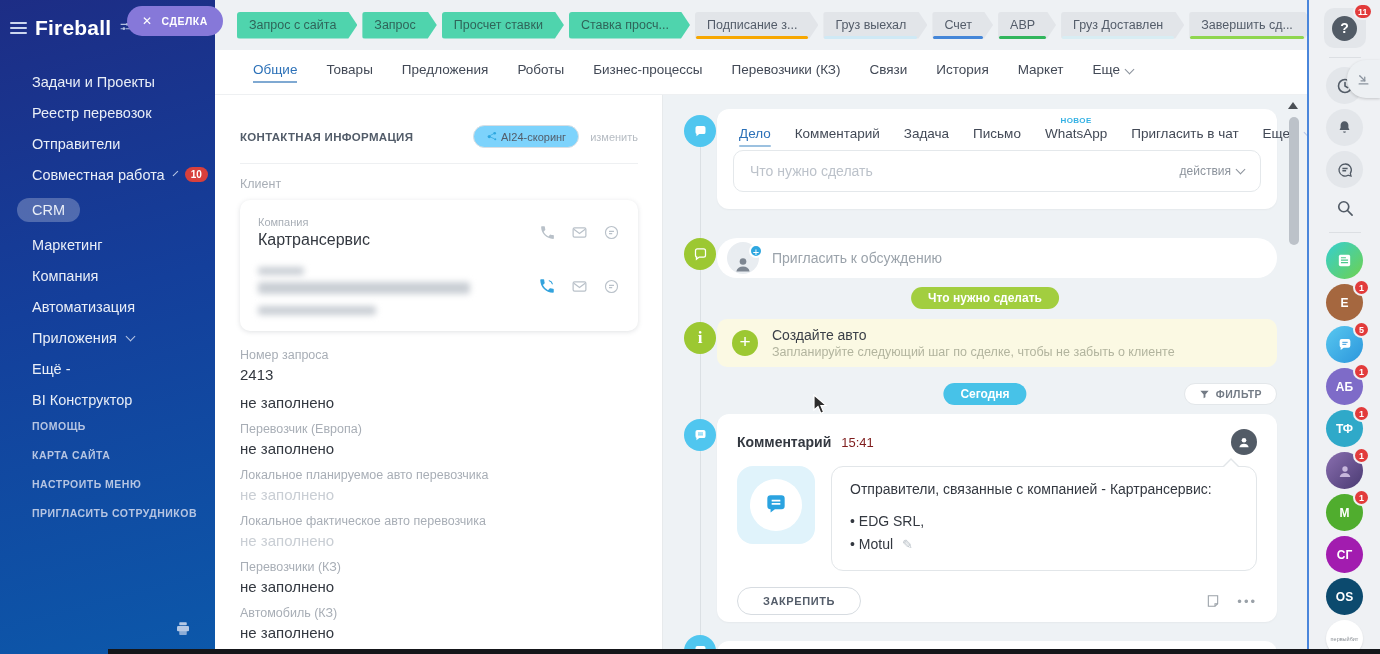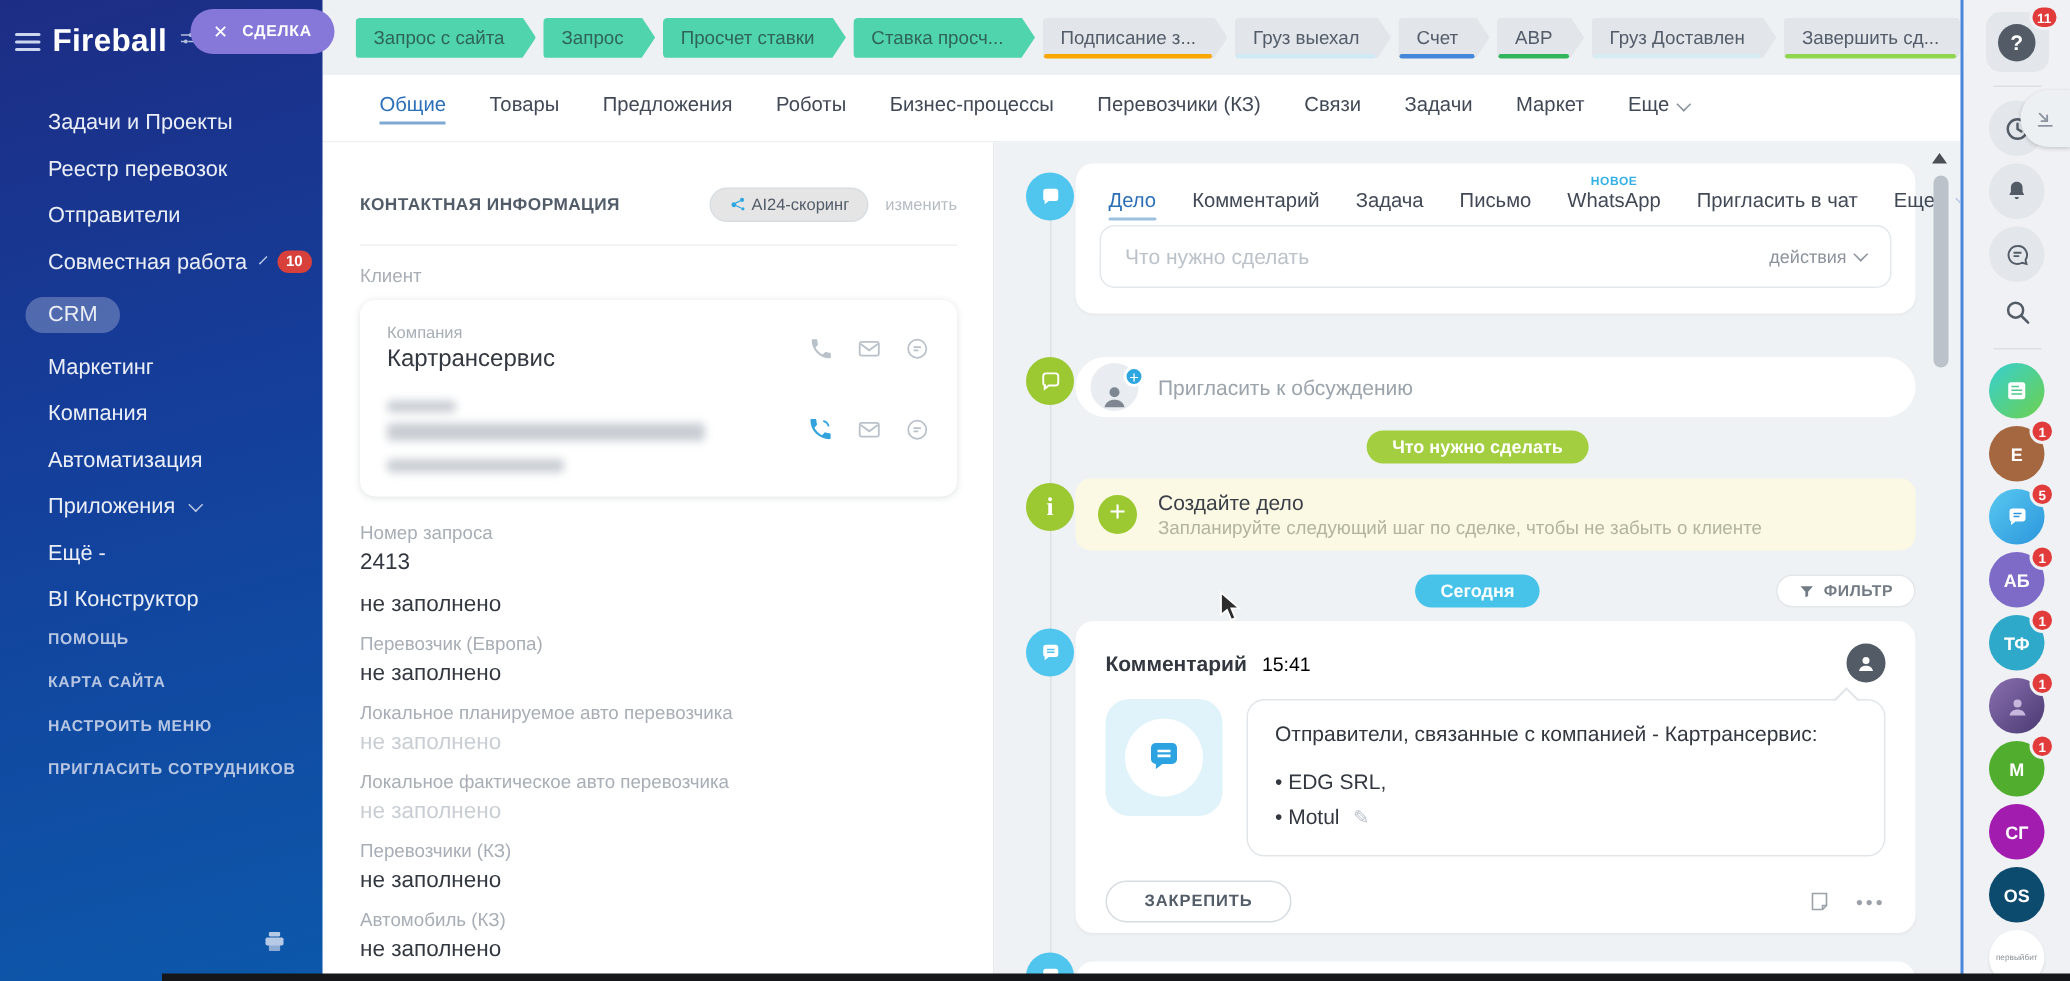--- a/index.html
+++ b/index.html
@@ -58,21 +58,21 @@
   .tab .chev { border-color:#8b929c; margin-top:-5px; margin-left:0; }
 
   .content { flex:1; display:flex; min-height:0; }
 
   
   .contact-panel { width:448px; flex:none; background:#fff; border-right:1px solid #e7eaec;
                    padding:30px 24px 0 25px; overflow:hidden; }
   .cp-head { display:flex; align-items:center; }
   .cp-title { font-size:11.5px; font-weight:bold; color:#525c69; letter-spacing:.3px; flex:1; }
   .ai-pill { display:flex; align-items:center; gap:2px; border:1px solid #d9dee3; border-radius:14px;
-             padding:4px 12px; font-size:11px; color:#525c69; background:#e5e5e5; cursor:pointer; white-space:nowrap; }
+             padding:4px 12px; font-size:11px; color:#525c69; background:#7dd3fc; cursor:pointer; white-space:nowrap; }
   .edit-link { color:#b6bcc3; font-size:11px; margin-left:11px; cursor:pointer; }
   .cp-div { height:1px; background:#eef0f2; margin:15px 0 13px; }
   .client-label { font-size:12.5px; color:#a8aeb6; margin-bottom:9px; }
   .client-card { border-radius:10px; box-shadow:0 1px 5px rgba(83,92,105,.18); padding:16px 18px 16px; margin-bottom:17px; background:#fff; }
   .crow { display:flex; align-items:center; }
   .fld-label { font-size:11px; color:#a8aeb6; margin-bottom:3px; }
   .company-name { font-size:16px; color:#333840; }
   .cicons { display:flex; gap:15px; margin-left:auto; align-items:center; }
   .cicons .ci { cursor:pointer; display:flex; }
   .contact-row { margin-top:18px; }
@@ -129,21 +129,21 @@
 
   .today-badge { position:absolute; top:288px; left:50%; transform:translateX(-50%); color:#fff;
                  font-size:12px; font-weight:bold; border-radius:12px; padding:4px 17px; cursor:pointer; }
   .filter-btn { position:absolute; top:288px; right:30px; background:#fff; border:1px solid #e3e7ea;
                 border-radius:14px; padding:4px 14px; font-size:10.5px; font-weight:bold; color:#737b85;
                 display:flex; gap:6px; align-items:center; letter-spacing:.4px; cursor:pointer; }
 
   .comment-card { top:319px; height:208px; padding:15px 20px; }
   .cmt-head { display:flex; align-items:center; }
   .cmt-type { font-weight:bold; font-size:14px; color:#333840; }
-  .cmt-time { color:#000000; font-size:13px; margin-left:10px; }
+  .cmt-time { color:#7f1d1d; font-size:13px; margin-left:10px; }
   .cmt-avatar { margin-left:auto; width:26px; height:26px; border-radius:50%; background:#525b66;
                 display:flex; align-items:center; justify-content:center; cursor:pointer; }
   .cmt-body { display:flex; margin-top:11px; gap:16px; }
   .cmt-tile { width:78px; height:78px; border-radius:16px; background:#e0f3fb;
               display:flex; align-items:center; justify-content:center; flex:none; }
   .tile-circle { width:52px; height:52px; border-radius:50%; background:#fff;
                  display:flex; align-items:center; justify-content:center; }
   .cmt-bubble { flex:1; border:1px solid #e2e6e9; border-radius:12px; padding:14px 18px;
                 position:relative; min-height:95px; background:#fff; }
   .cmt-bubble::before { content:""; position:absolute; top:-9px; right:16px;
@@ -344,21 +344,21 @@
         <div class="tab">
           <span class="tlbl">Бизнес-процессы</span>
         </div>
         <div class="tab">
           <span class="tlbl">Перевозчики (КЗ)</span>
         </div>
         <div class="tab">
           <span class="tlbl">Связи</span>
         </div>
         <div class="tab">
-          <span class="tlbl">Задачи</span>
+          <span class="tlbl">История</span>
         </div>
         <div class="tab">
           <span class="tlbl">Маркет</span>
         </div>
         <div class="tab">
           <span class="tlbl">Еще</span>
           <span class="chev"></span>
         </div>
       </div>
 
@@ -539,21 +539,21 @@
             <span class="inv-plus">+</span>
           </span>
           <span class="invite-text">Пригласить к обсуждению</span>
         </div>
 
         <span class="todo-badge" id="todo-badge" style="background: rgb(162, 206, 63);">Что нужно сделать</span>
 
         <div class="create-card">
           <span class="plus-circle">+</span>
           <span>
-            <div class="create-title">Создайте дело</div>
+            <div class="create-title">Создайте авто</div>
             <div class="create-sub">Запланируйте следующий шаг по сделке, чтобы не забыть о клиенте</div>
           </span>
         </div>
 
         <span class="today-badge" id="today-badge" style="background: rgb(71, 194, 232);">Сегодня</span>
         <span class="filter-btn">
           <svg width="11" height="11" viewBox="0 0 24 24" fill="#737b85">
               <path d="M3 4h18l-7 8v6l-4 2v-8z"></path>
             </svg>
           <span>ФИЛЬТР</span>

